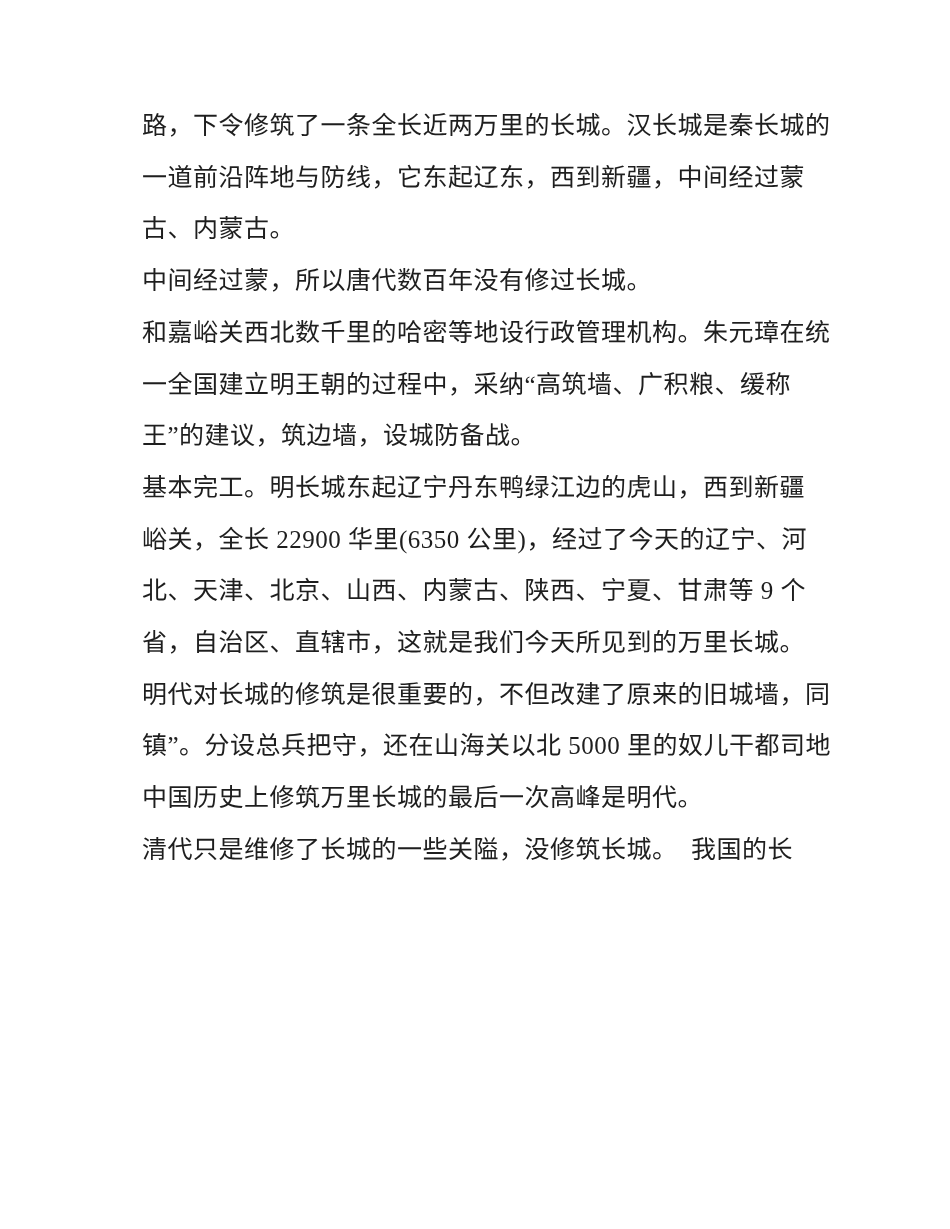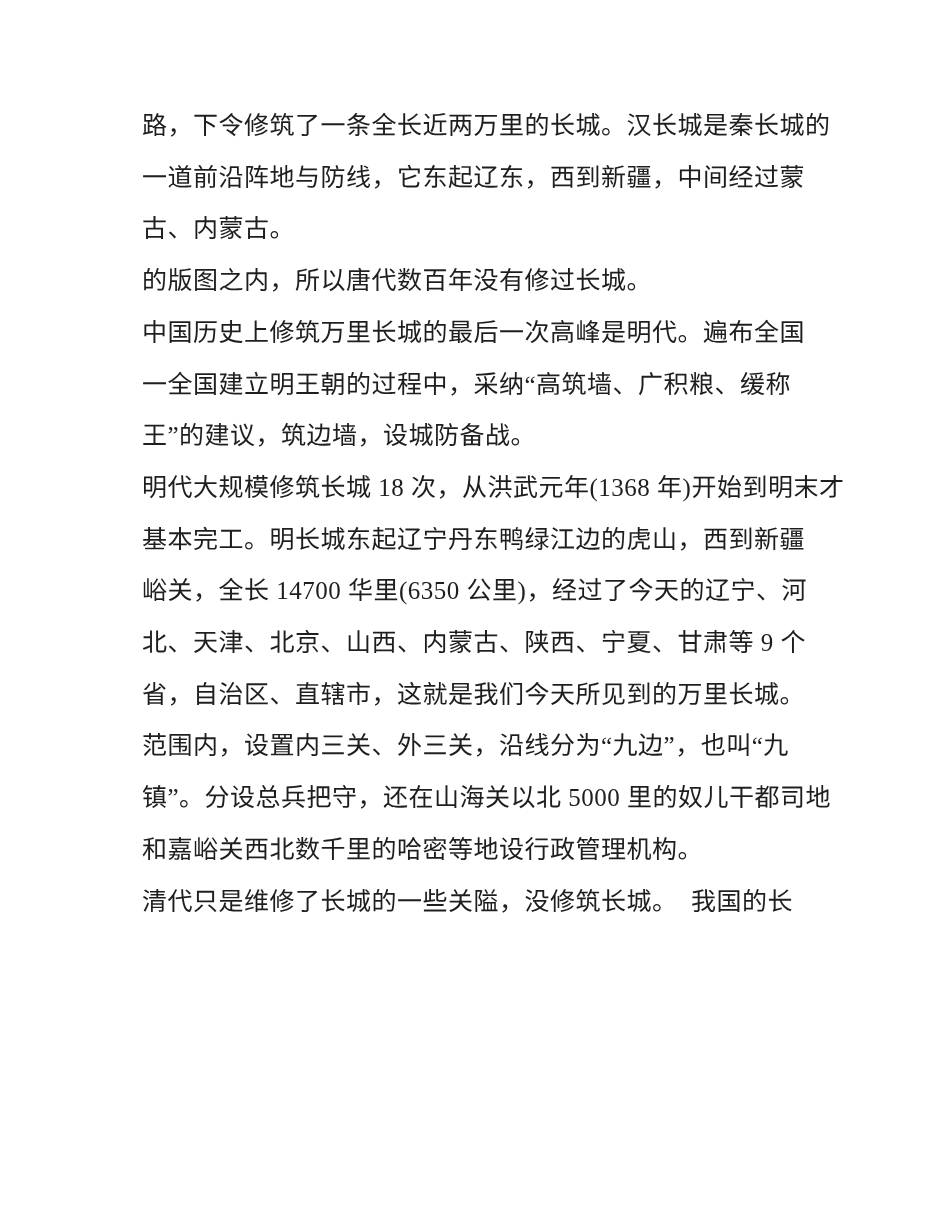--- a/index.html
+++ b/index.html
@@ -29,26 +29,25 @@
     font-weight: 400;
   }
 </style>
 </head>
 <body>
 
 <div class="doc-page">
   <div class="doc-line">路，下令修筑了一条全长近两万里的长城。汉长城是秦长城的</div>
   <div class="doc-line">一道前沿阵地与防线，它东起辽东，西到新疆，中间经过蒙</div>
   <div class="doc-line">古、内蒙古。</div>
-  <div class="doc-line">的版图之内，所以唐代数百年没有修过长城。</div>
-  <div class="doc-line">中国历史上修筑万里长城的最后一次高峰是明代。遍布全国</div>
+  <div class="doc-line">中间经过蒙，所以唐代数百年没有修过长城。</div>
+  <div class="doc-line">和嘉峪关西北数千里的哈密等地设行政管理机构。朱元璋在统</div>
   <div class="doc-line">一全国建立明王朝的过程中，采纳“高筑墙、广积粮、缓称</div>
   <div class="doc-line">王”的建议，筑边墙，设城防备战。</div>
-  <div class="doc-line">明代大规模修筑长城 18 次，从洪武元年(1368 年)开始到明末才</div>
   <div class="doc-line">基本完工。明长城东起辽宁丹东鸭绿江边的虎山，西到新疆</div>
-  <div class="doc-line">峪关，全长 14700 华里(6350 公里)，经过了今天的辽宁、河</div>
+  <div class="doc-line">峪关，全长 22900 华里(6350 公里)，经过了今天的辽宁、河</div>
   <div class="doc-line">北、天津、北京、山西、内蒙古、陕西、宁夏、甘肃等 9 个</div>
   <div class="doc-line">省，自治区、直辖市，这就是我们今天所见到的万里长城。</div>
-  <div class="doc-line">范围内，设置内三关、外三关，沿线分为“九边”，也叫“九</div>
+  <div class="doc-line">明代对长城的修筑是很重要的，不但改建了原来的旧城墙，同</div>
   <div class="doc-line">镇”。分设总兵把守，还在山海关以北 5000 里的奴儿干都司地</div>
-  <div class="doc-line">和嘉峪关西北数千里的哈密等地设行政管理机构。</div>
+  <div class="doc-line">中国历史上修筑万里长城的最后一次高峰是明代。</div>
   <div class="doc-line">清代只是维修了长城的一些关隘，没修筑长城。  我国的长</div>
 </div>
 
 </body></html>

